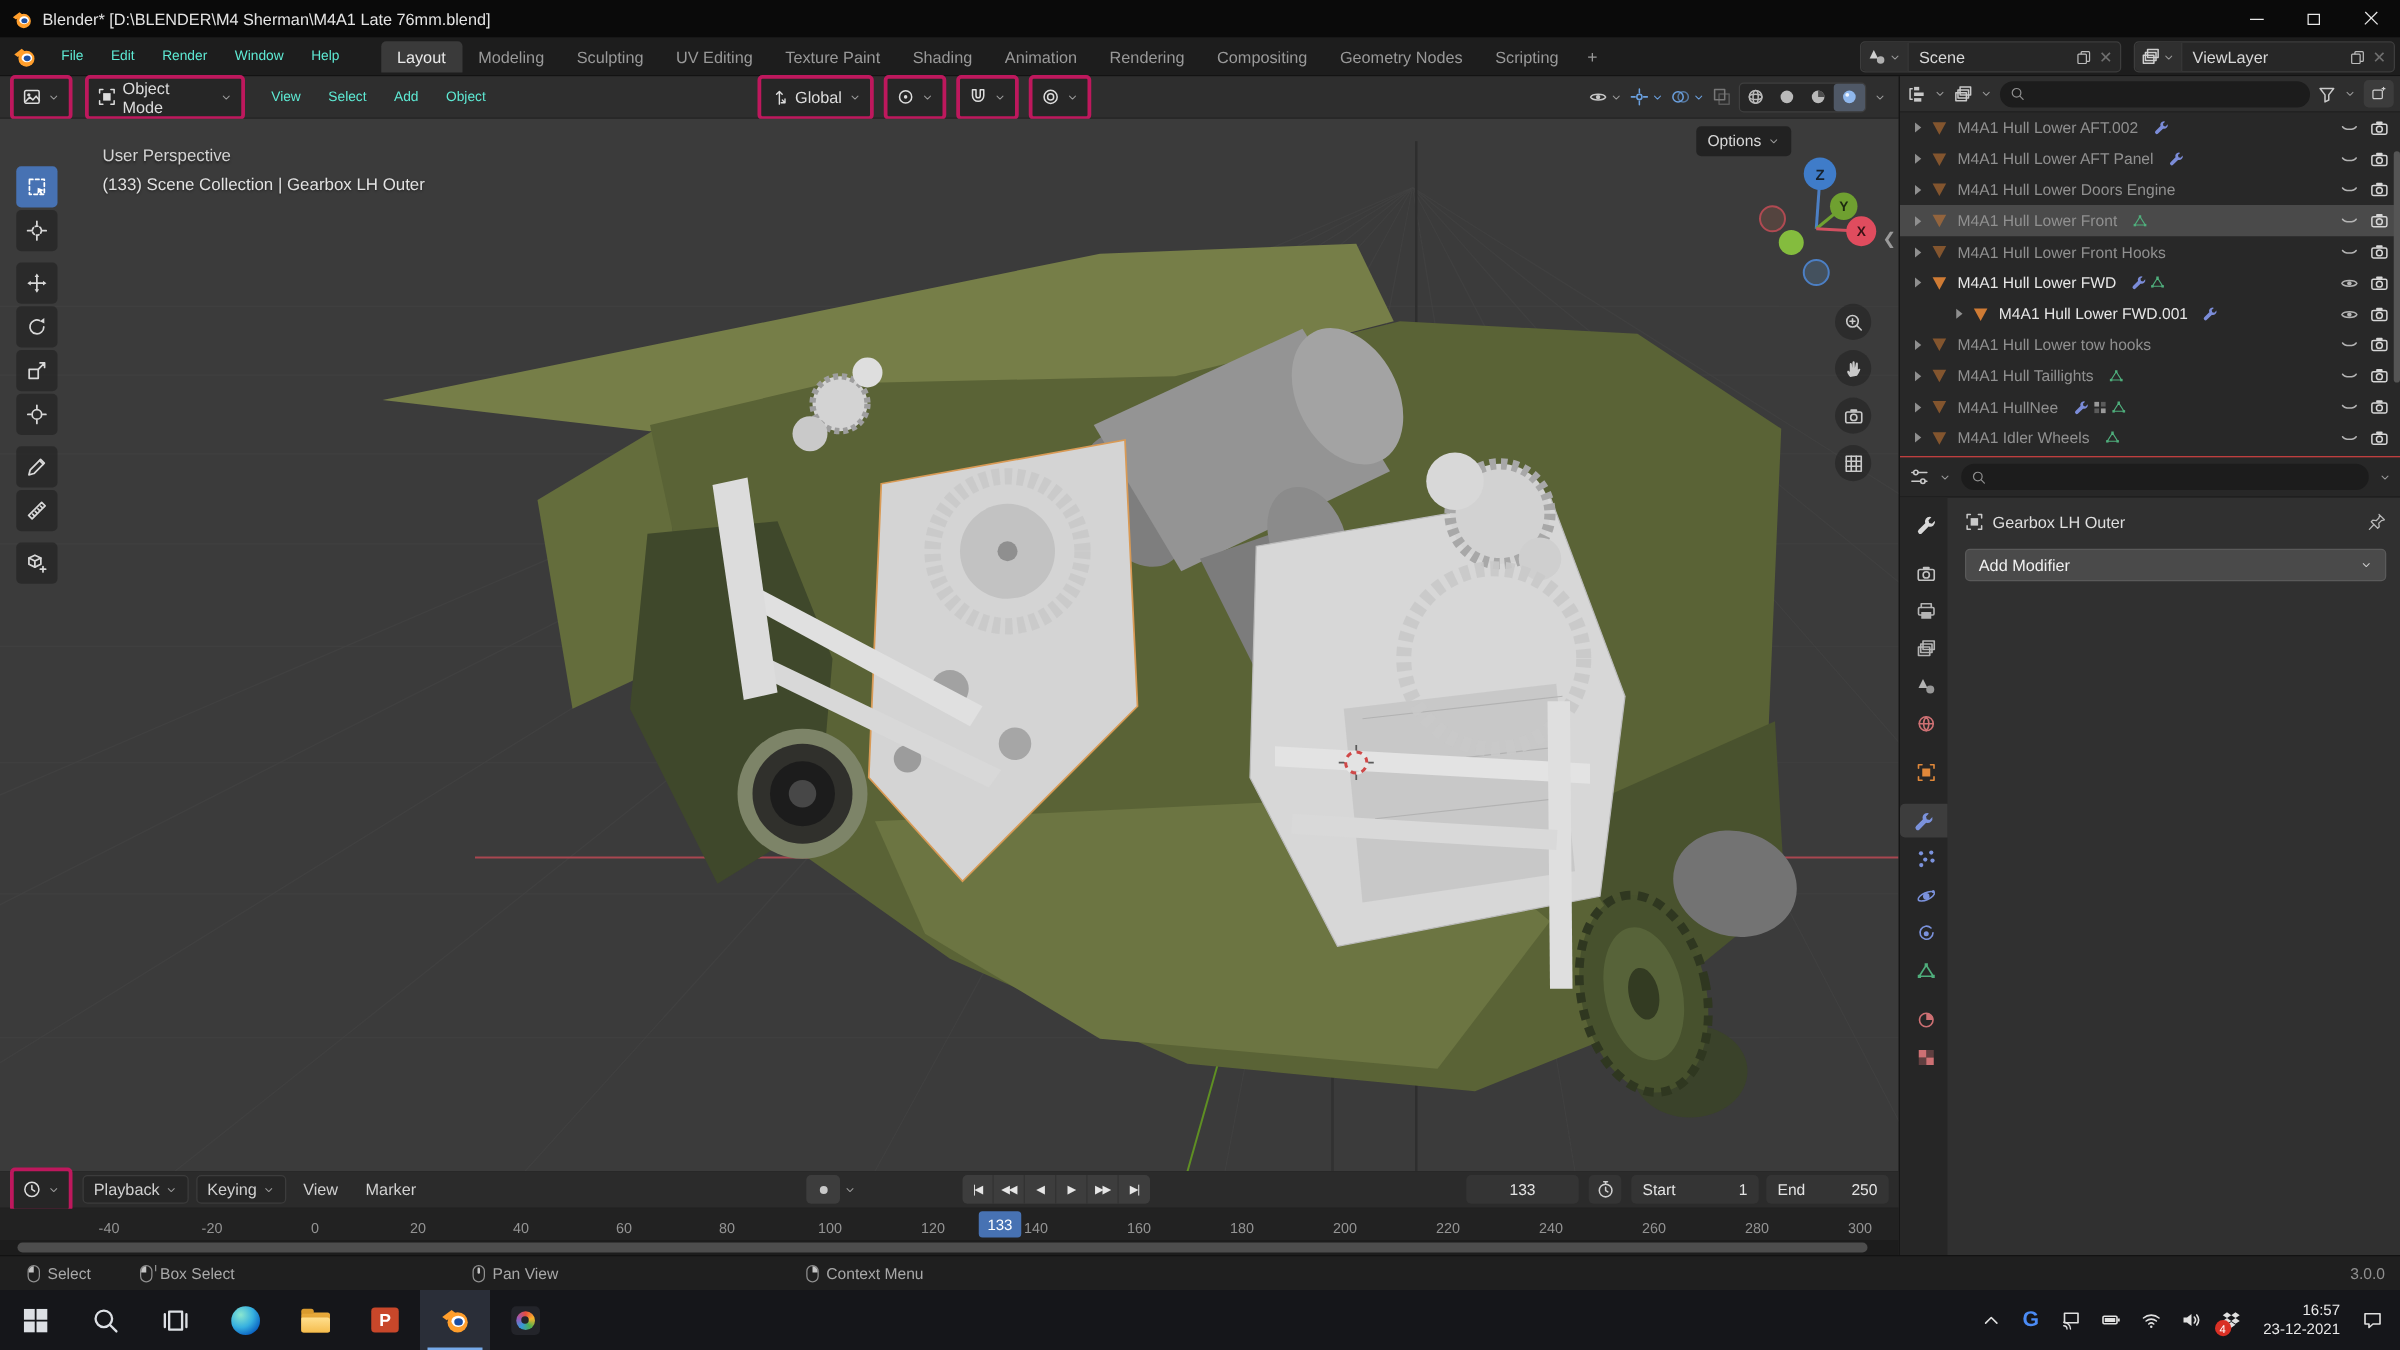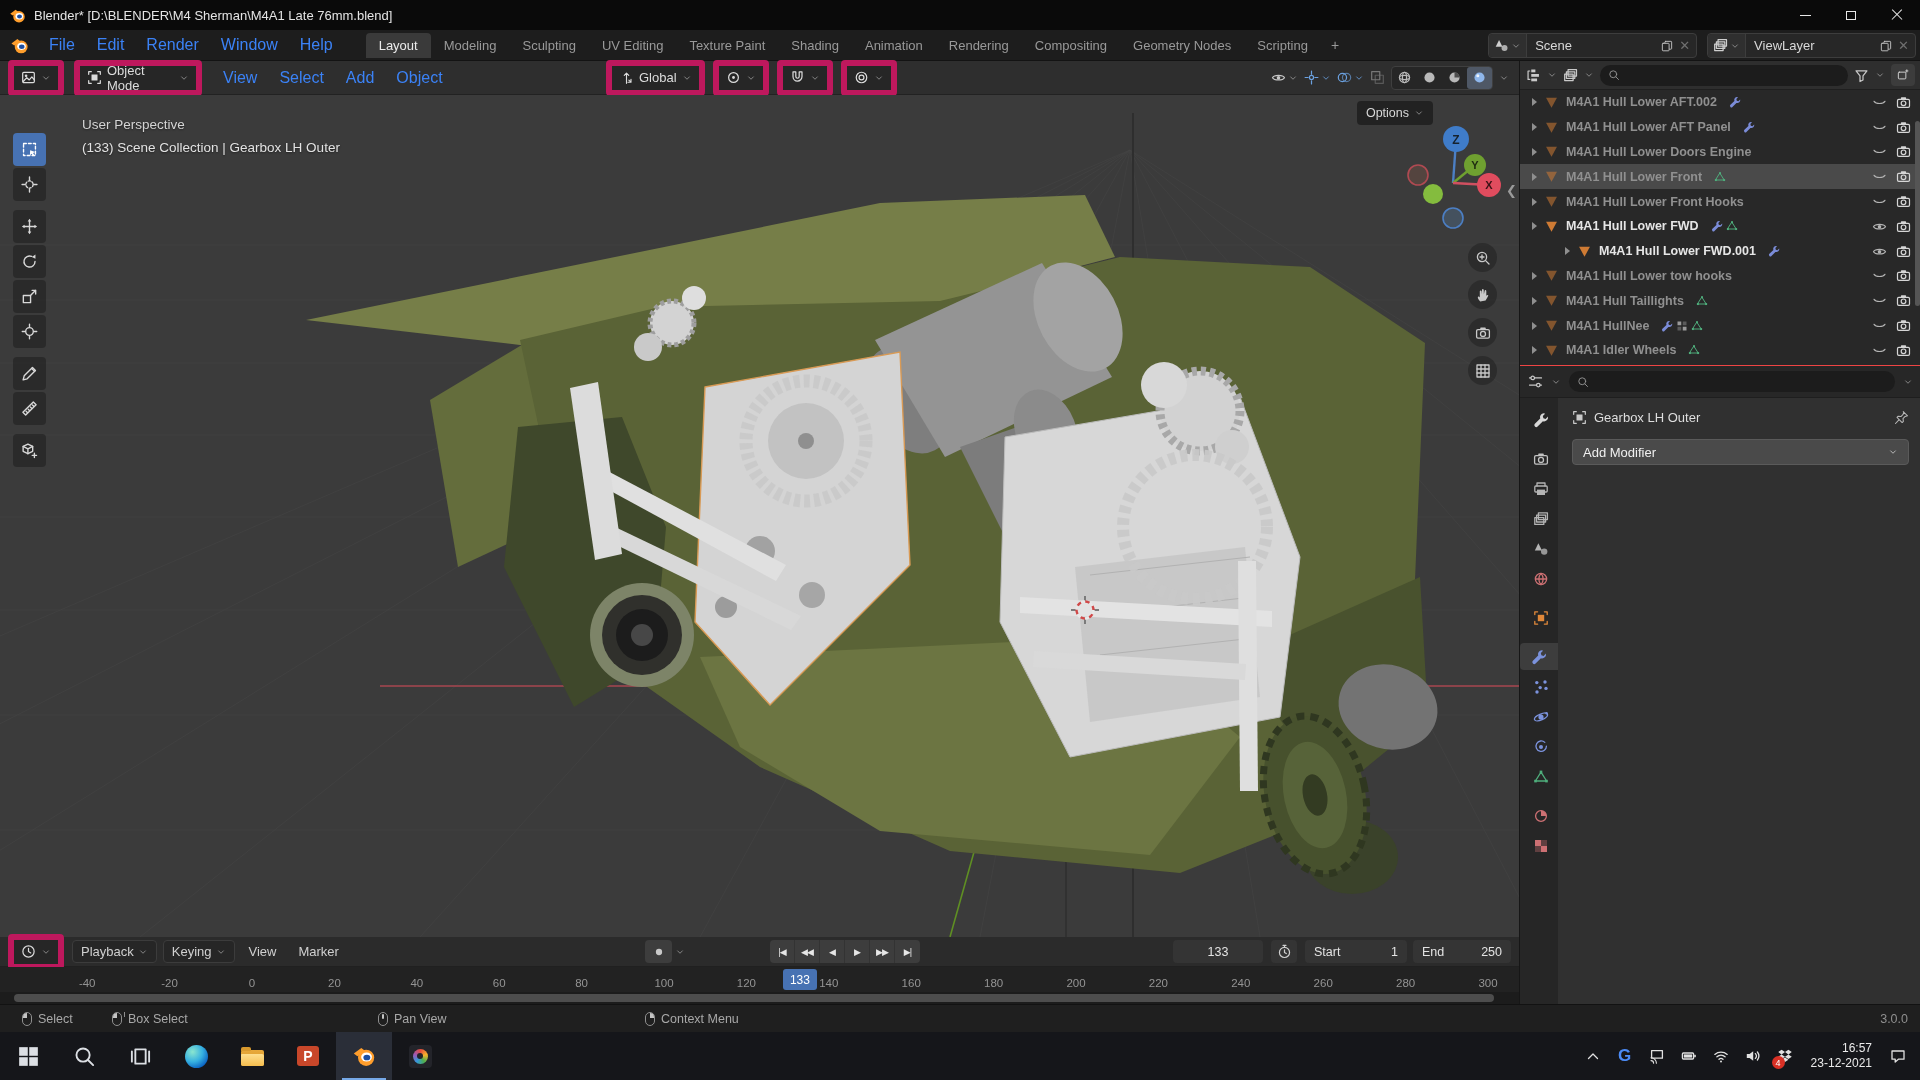--- a/index.html
+++ b/index.html
@@ -21,38 +21,38 @@
   .wc-min i { display:block; width:11px; height:1px; background:#e8e8e8; }
   .wc-max i { display:block; width:10px; height:9px; border:1px solid #e8e8e8; }
   .wc-close i { position:relative; display:block; width:12px; height:12px; }
   .wc-close i::before,.wc-close i::after { content:""; position:absolute; left:-1px; top:5px; width:14px; height:1.4px; background:#e8e8e8; }
   .wc-close i::before { transform:rotate(45deg);} .wc-close i::after { transform:rotate(-45deg);}
 
   
   #topbar { position:absolute; left:0; top:30px; width:1920px; height:31px; background:#1d1d1d;
     display:flex; align-items:center; border-bottom:1px solid #131313; }
   #topbar .app-ic { width:19px; height:19px; margin:0 9px 0 10px; }
-  .menu-item { color:#3b82f6; font-size:16px; padding:4px 11px; border-radius:4px; cursor:default; }
+  .menu-item { color:#5eead4; font-size:11px; padding:4px 11px; border-radius:4px; cursor:default; }
   #workspaces { display:flex; margin-left:22px; }
   .ws-tab { color:#999; font-size:13px; padding:5px 13px; border-radius:4px 4px 0 0; }
   .ws-tab.active { background:#3a3a3a; color:#eaeaea; }
   .ws-add { color:#999; font-size:14px; padding:4px 10px; }
   #topbar-right { position:absolute; right:4px; top:3px; display:flex; gap:10px;padding-left:20px; }
   .sel-widget { display:flex; align-items:center; height:25px; background:#272727; border:1px solid #3d3d3d;
     border-radius:4px; color:#d8d8d8; font-size:13px; }
   .sel-widget .seg-ic { display:flex; align-items:center; gap:2px; padding:0 5px; height:100%;
     background:#2f2f2f; border-right:1px solid #3d3d3d; border-radius:4px 0 0 4px; color:#cfcfcf; }
   .sel-widget .seg-label { padding:0 8px; min-width:130px; }
   .sel-widget .seg-btn { display:flex; align-items:center; padding:0 4px; color:#bdbdbd; }
   .sel-widget .seg-x { color:#6f6f6f; padding:0 6px 0 2px; font-size:13px; }
 
   
   #vp-header { position:absolute; left:0; top:61px; width:1519px; height:34px; background:#2e2e2e;
     border-bottom:1px solid #222; display:flex; align-items:center; color:#d6d6d6; font-size:13px; }
-  .pill { display:flex; align-items:center; gap:5px; background:#262626; border:6px solid #be185d;
+  .pill { display:flex; align-items:center; gap:5px; background:#262626; border:3px solid #be185d;
     border-radius:4px; height:36px; padding:0 7px; color:#dcdcdc; }
   #editor-btn { margin-left:8px; }
   #mode-pill { margin-left:10px; width:128px; }
   #vp-menus { display:flex; margin-left:10px; }
   #vp-center { position:absolute; left:606px; display:flex; gap:8px; align-items:center; }
   #vp-right { position:absolute; right:10px; display:flex; gap:6px; align-items:center; }
   .tgl { display:flex; align-items:center; gap:2px; color:#c7c7c7; }
   .tgl.on .icn { color:#6ba1e0; }
   .tgl.dim { color:#777; }
   .shade-group { display:flex; align-items:center; background:#262626; border:1px solid #3f3f3f; border-radius:4px; height:24px; }
@@ -83,21 +83,21 @@
     border-left:1px solid #161616; }
   #outliner { position:absolute; left:0; top:0; width:401px; height:304px; }
   #outliner-header { height:29px; background:#2e2e2e; border-bottom:1px solid #1f1f1f; display:flex;
     align-items:center; gap:6px; padding:0 6px; color:#c9c9c9; }
   .search-pill { flex:1; display:flex; align-items:center; gap:5px; background:#1c1c1c; border-radius:11px;
     height:21px; padding:0 8px; color:#8f8f8f; }
   .search-pill input { background:transparent; border:0; outline:0; color:#ddd; font-size:12px; width:100%; }
   .sq-btn { width:24px; height:22px; background:#3c3c3c; border-radius:4px; display:flex; align-items:center;
     justify-content:center; color:#cfcfcf; }
   #outliner-list { position:relative; }
-  .ol-row { display:flex; align-items:center; height:24.8px; padding-left:12px; gap:4px; font-size:12.5px; color:#e6e6e6;font-weight:bold; }
+  .ol-row { display:flex; align-items:center; height:24.8px; padding-left:12px; gap:4px; font-size:12.5px; color:#e6e6e6; }
   .ol-row.dim { color:#909090; }
   .ol-row.dim .o-ic { opacity:.55; }
   .ol-row.selected { background:#4a4a4a; }
   .ol-disc { width:0; height:0; border-left:5px solid #8f8f8f; border-top:4px solid transparent;
     border-bottom:4px solid transparent; margin-right:3px; flex:0 0 auto; }
   .ol-name { flex:0 1 auto; white-space:nowrap; overflow:hidden; margin-left:3px; }
   .ol-extras { display:flex; gap:3px; margin-left:8px; }
   .ol-right { position:absolute; right:10px; display:flex; gap:9px; align-items:center; }
   .c-wrench { color:#7b8cd8; } .c-mesh { color:#4fae7c; } .c-mod { color:#9a9a9a; }
   .c-eye { color:#b4b4b4; } .c-cam { color:#d6d6d6; }

